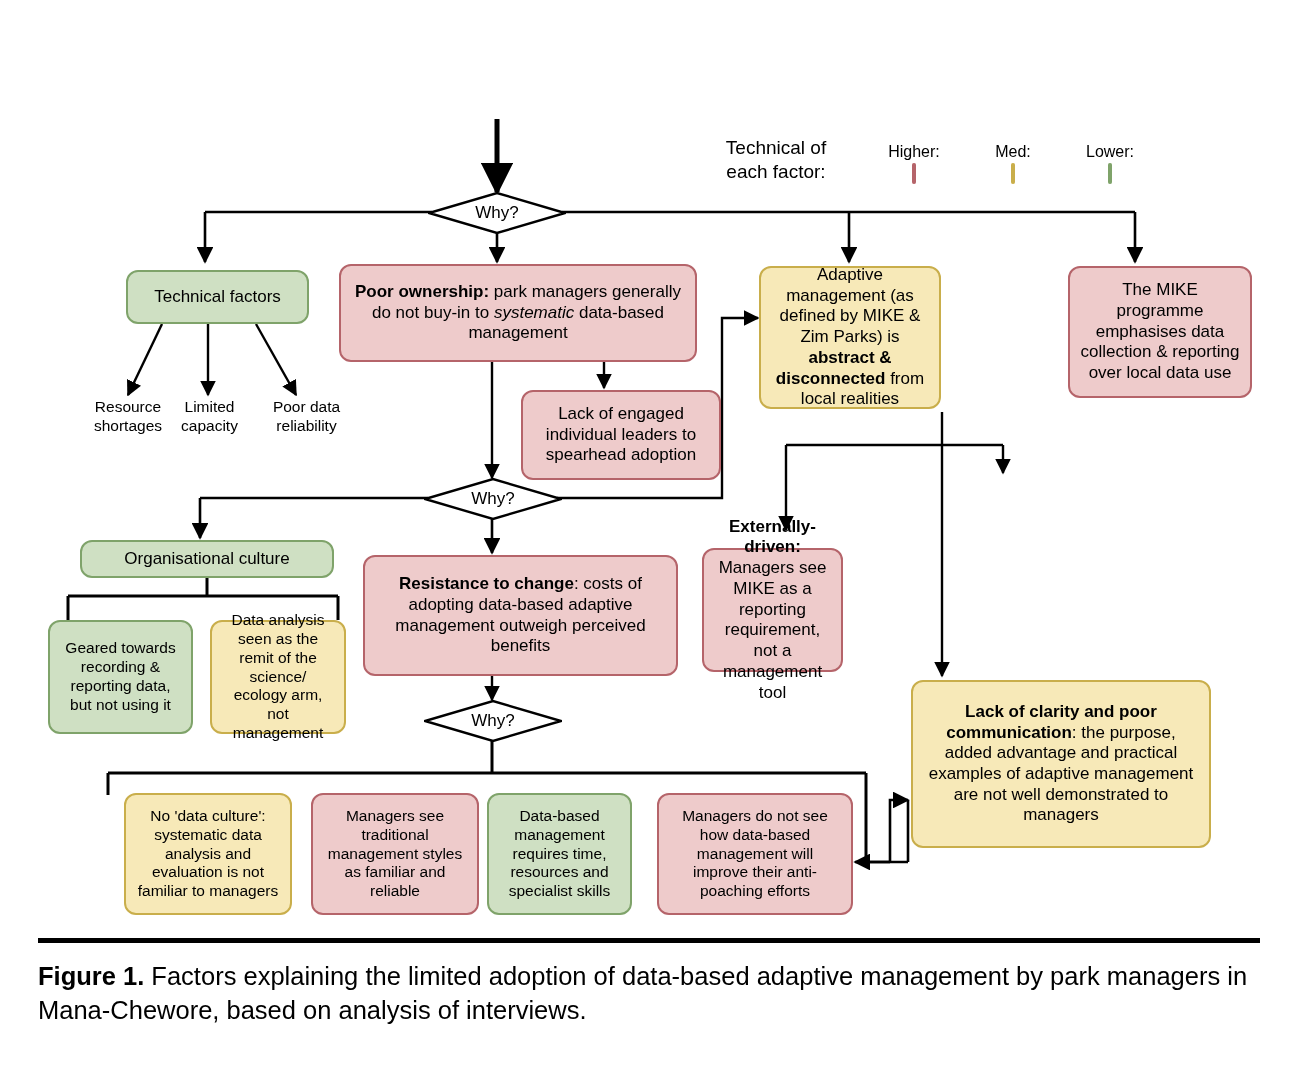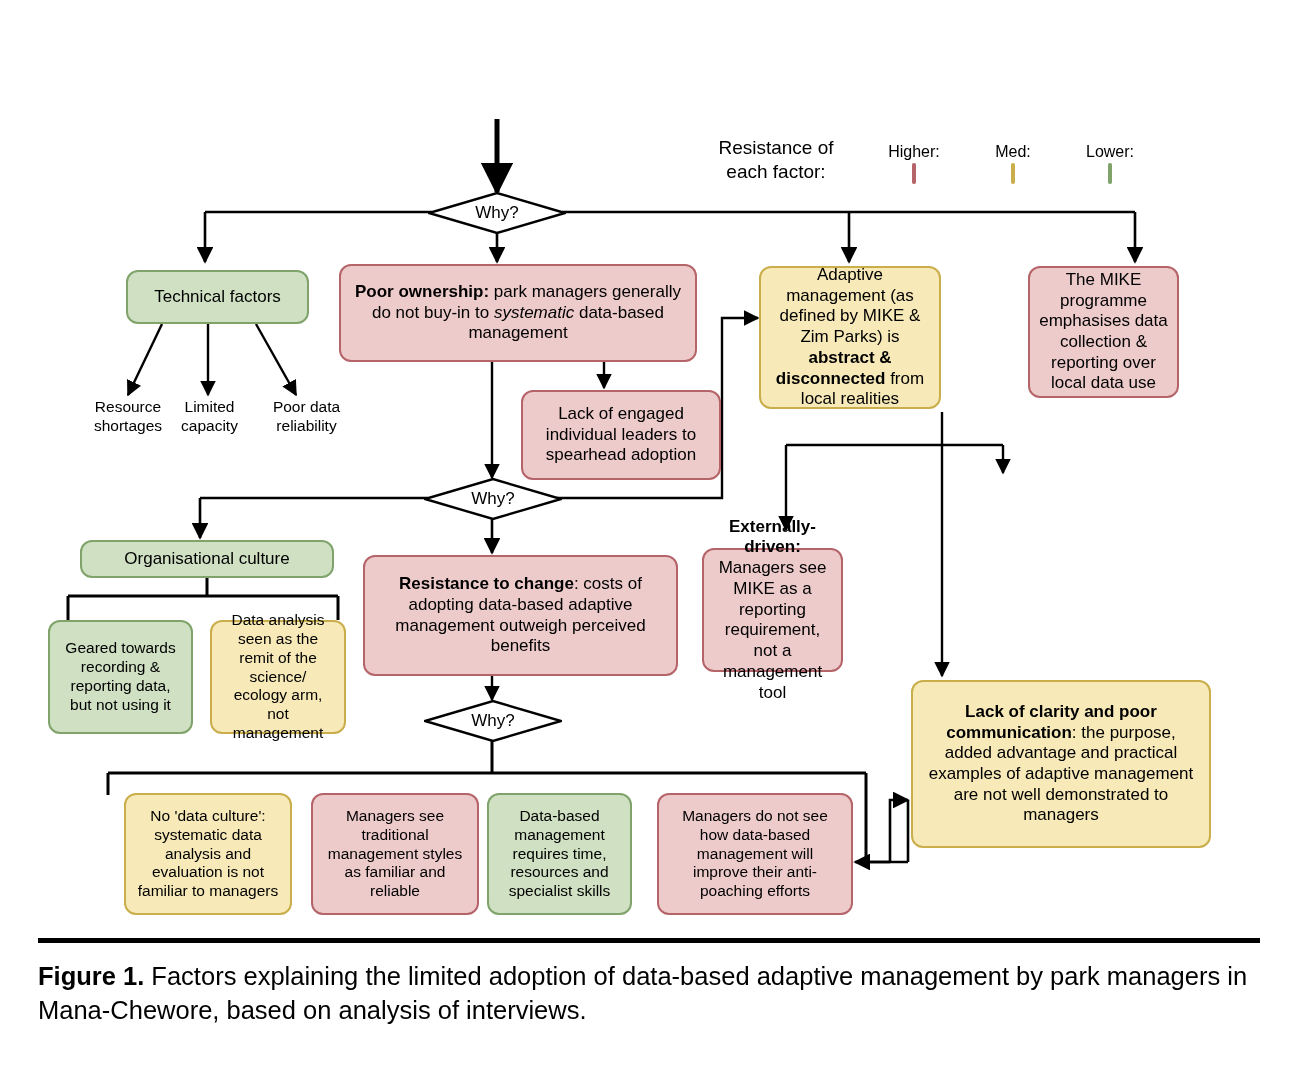--- a/index.html
+++ b/index.html
@@ -103,21 +103,21 @@
       <path d="M 942 445 L 942 676" stroke-width="2.4" marker-end="url(#ah)"></path>
 
       <path d="M 890 862 L 890 800 L 908 800" stroke-width="2.6" marker-end="url(#ah)"></path>
       <path d="M 908 862 L 855 862" stroke-width="2.6" marker-end="url(#ah)"></path>
       <path d="M 908 800 L 908 862" stroke-width="2.6"></path>
     </g>
   </svg>
 
 
   <div class="legend-title" style="left:686px;top:136px;width:180px;">
-    <span>Resistance of</span><br>
+    <span>Technical of</span><br>
     <span>each factor:</span>
   </div>
 
   <div class="legend-item" style="left:876px;top:143px;width:76px;">
     <span class="ltxt">Higher:</span>
     <span class="sw red"></span>
   </div>
   <div class="legend-item" style="left:975px;top:143px;width:76px;">
     <span class="ltxt">Med:</span>
     <span class="sw yellow"></span>
@@ -180,21 +180,21 @@
   <div class="node box red" style="left:521px;top:390px;width:200px;height:90px;">
     <span>Lack of engaged individual leaders to spearhead adoption</span>
   </div>
 
   <div class="node box yellow" style="left:759px;top:266px;width:182px;height:143px;">
     <div>
       <span>Adaptive management (as defined by MIKE &amp; Zim Parks) is </span><b>abstract &amp; disconnected</b><span> from local realities</span>
     </div>
   </div>
 
-  <div class="node box red" style="left:1028px;top:266px;width:151px;height:132px;">
+  <div class="node box red" style="left:1068px;top:266px;width:184px;height:132px;">
     <span>The MIKE programme emphasises data collection &amp; reporting over local data use</span>
   </div>
 
   <div class="node box green" style="left:80px;top:540px;width:254px;height:38px;">
     <span>Organisational culture</span>
   </div>
 
   <div class="node box green small" style="left:48px;top:620px;width:145px;height:114px;">
     <span>Geared towards recording &amp; reporting data, but not using it</span>
   </div>

